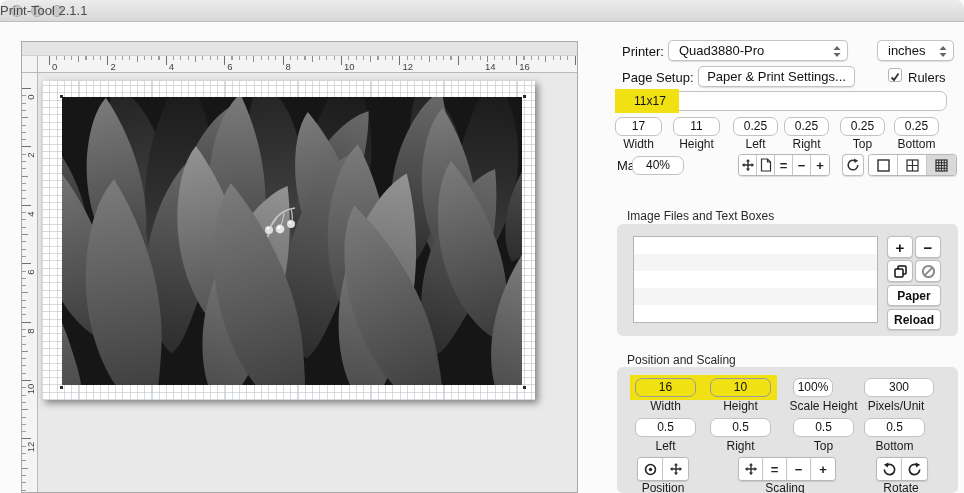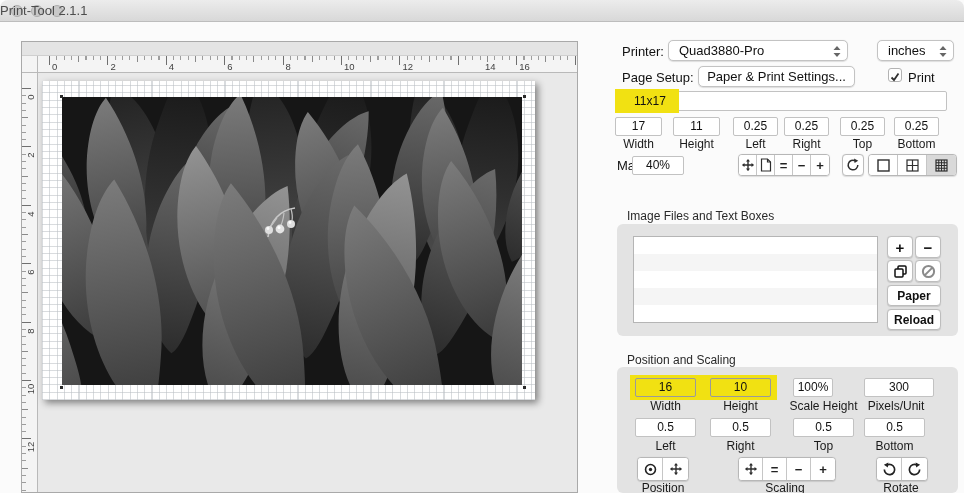--- a/index.html
+++ b/index.html
@@ -48,21 +48,21 @@
     background-image:
       repeating-linear-gradient(90deg,rgba(185,190,195,.55) 0 1px,transparent 1px 7.3px),
       repeating-linear-gradient(0deg,rgba(185,190,195,.55) 0 1px,transparent 1px 7.3px); }
   #photo { position:absolute; left:20px; top:16px; width:460px; height:288px; background:#141414; }
   .handle { position:absolute; width:3px; height:3px; background:#2b2b2b; }
 
   
   .lbl { position:absolute; font-size:13px; color:#111; }
   .sublbl { position:absolute; font-size:12px; color:#1a1a1a; text-align:center; }
   .field { position:absolute; height:19px; background:#fff; border:1px solid #c2c2c2;
-    border-radius:2px; font-size:12px; color:#111; text-align:center; line-height:17px; }
+    border-radius:7px; font-size:12px; color:#111; text-align:center; line-height:17px; }
   .popup { position:absolute; height:21px; background:#fff; border:1px solid #c3c3c3;
     border-radius:5px; font-size:13px; color:#111; line-height:19px; padding-left:10px;
     box-shadow:0 0.5px 1px rgba(0,0,0,.12); }
   .popup svg { position:absolute; right:4px; top:3px; }
   .pushbtn { position:absolute; height:21px; background:#fff; border:1px solid #c3c3c3;
     border-radius:5px; font-size:13px; color:#111; text-align:center; line-height:19px;
     box-shadow:0 0.5px 1px rgba(0,0,0,.12); }
   .bgroup { position:absolute; display:flex; border:1px solid #b7b7b7; border-radius:4px;
     overflow:hidden; background:#fff; box-shadow:0 0.5px 1px rgba(0,0,0,.12); }
   .bcell { display:flex; align-items:center; justify-content:center; background:#fff;
@@ -215,21 +215,21 @@
       </svg>
   </div>
 
   <div class="lbl" style="left:622px;top:70px">Page Setup:</div>
   <div class="pushbtn" style="left:698px;top:66px;width:157px">Paper &amp; Print Settings...</div>
   <div style="position:absolute;left:888px;top:68px;width:14px;height:14px;background:#fff;border:1px solid #b3b3b3;border-radius:3px;">
     <svg width="12" height="12" viewBox="0 0 12 12">
       <path d="M2.5 6.5 L5 9 L9.5 2.5" stroke="#333" stroke-width="1.8" fill="none"></path>
       </svg>
   </div>
-  <div class="lbl" style="left:908px;top:70px">Print</div>
+  <div class="lbl" style="left:908px;top:70px">Rulers</div>
 
   <div class="field" style="left:617px;top:91px;width:330px;height:20px"></div>
   <div class="hl" style="left:615px;top:89px;width:64px;height:24px"></div>
   <div id="preset-text" style="left:634px;top:94px">11x17</div>
 
   <div class="field" style="left:615px;top:117px;width:47px">17</div>
   <div class="field" style="left:673px;top:117px;width:47px">11</div>
   <div class="field" style="left:733px;top:117px;width:45px">0.25</div>
   <div class="field" style="left:784px;top:117px;width:45px">0.25</div>
   <div class="field" style="left:840px;top:117px;width:45px">0.25</div>

